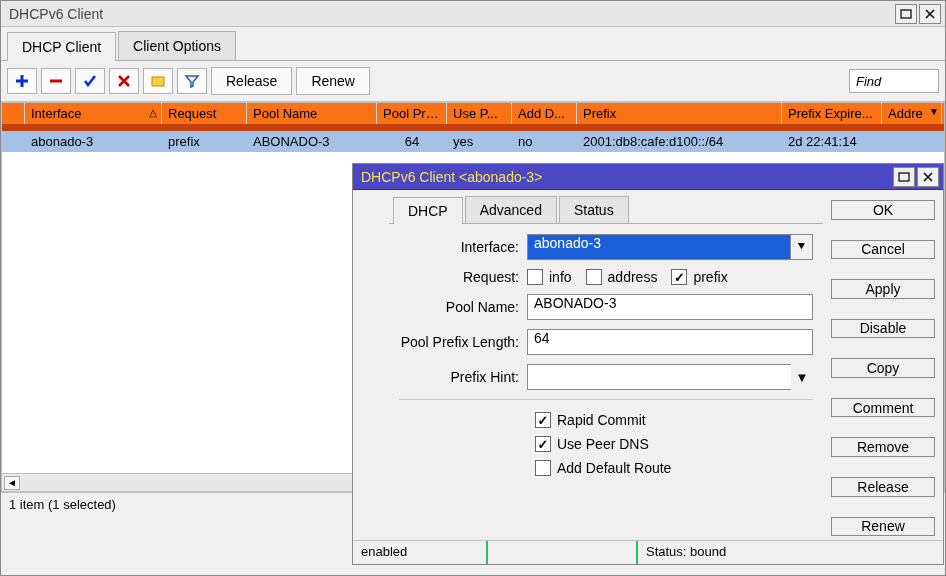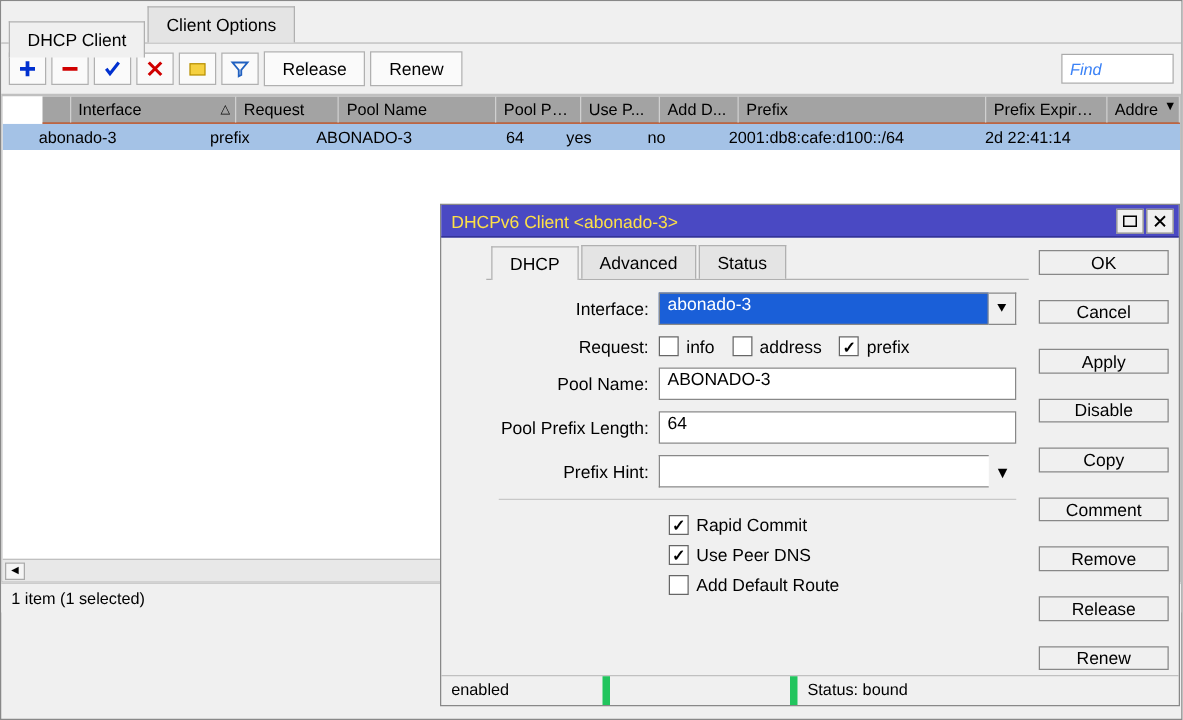--- a/index.html
+++ b/index.html
@@ -11,30 +11,30 @@
 
   .titlebar { height: 26px; display: flex; align-items: center; padding: 0 4px 0 8px; font-size: 14px; }
   .titlebar.inactive { background: #e8e8e8; border-bottom: 1px solid #c0c0c0; color: #444; }
   .titlebar.active { background: #4a49c3; color: #fde047; border-bottom: 1px solid #2d2c8a; }
   .titlebar .title-text { flex: 1; }
   .titlebar .wbtn { width: 22px; height: 20px; border: 1px solid #888; background: #f0f0f0; margin-left: 2px; display: flex; align-items: center; justify-content: center; font-size: 13px; color: #000; cursor: pointer; }
   .titlebar .wbtn svg { stroke: #000; }
 
   .tabs { display: flex; padding: 4px 6px 0 6px; background: #f0f0f0; border-bottom: 1px solid #b0b0b0; }
   .tab { padding: 6px 14px; border: 1px solid #b0b0b0; border-bottom: none; margin-right: 2px; background: #e4e4e4; cursor: pointer; font-size: 14px; }
-  .tab.active { background: #f0f0f0; position: relative; top: 12px; }
+  .tab.active { background: #f0f0f0; position: relative; top: 1px; }
 
   .toolbar { display: flex; align-items: center; padding: 6px 6px; gap: 4px; border-bottom: 1px solid #c0c0c0; background: #f0f0f0; }
   .tbtn { width: 30px; height: 26px; border: 1px solid #b0b0b0; background: #fafafa; display: flex; align-items: center; justify-content: center; cursor: pointer; }
   .tbtn.text { width: auto; padding: 0 14px; height: 28px; font-size: 14px; }
   .toolbar .spacer { flex: 1; }
-  .find-box { width: 90px; height: 24px; border: 1px solid #aaa; padding: 0 6px; font-style: italic; color: #3b82f6; display: flex; align-items: center; background: #fff; }
+  .find-box { width: 90px; height: 24px; border: 1px solid #aaa; padding: 0 6px; font-style: italic; color: #000000; display: flex; align-items: center; background: #fff; }
 
   .grid { background: #fff; border: 1px solid #c0c0c0; height: 390px; overflow: hidden; display: flex; flex-direction: column; }
-  .grid-header { display: flex; border-bottom: 1px solid #c2410c; background: #a3a3a3; font-size: 13px; margin-left: 32px; }
+  .grid-header { display: flex; border-bottom: 7px solid #c2410c; background: #f97316; font-size: 13px; }
   .gh-cell { border-right: 1px solid #d0d0d0; padding: 3px 6px; white-space: nowrap; overflow: hidden; text-overflow: ellipsis; position: relative; }
   .grid-row { display: flex; font-size: 13px; }
   .grid-row.selected { background: #a4c2e6; }
   .g-cell { padding: 3px 6px; white-space: nowrap; overflow: hidden; text-overflow: ellipsis; }
   .grid-body { flex: 1; overflow: hidden; }
   .grid-scroll { height: 18px; border-top: 1px solid #c0c0c0; background: #e8e8e8; display: flex; align-items: center; padding-left: 2px; }
   .scroll-arrow { width: 16px; height: 14px; border: 1px solid #aaa; background: #f5f5f5; display: flex; align-items: center; justify-content: center; font-size: 10px; }
   .statusbar { height: 24px; display: flex; align-items: center; padding: 0 8px; border-top: 1px solid #c0c0c0; font-size: 13px; background: #f0f0f0; }
 
   .c-intf { width: 23px; }
@@ -64,29 +64,42 @@
   .combo { display: flex; }
   .combo .txt-input { flex: 1; }
   .combo .drop-btn { width: 22px; height: 26px; border: 1px solid #888; border-left: none; background: #f0f0f0; display: flex; align-items: center; justify-content: center; cursor: pointer; }
   .cb-row { display: flex; align-items: center; gap: 14px; margin-left: 136px; margin-bottom: 8px; }
   .cb { width: 16px; height: 16px; border: 1px solid #666; background: #fff; display: inline-flex; align-items: center; justify-content: center; margin-right: 6px; }
   .cb.checked::after { content: "✓"; font-size: 13px; font-weight: bold; }
   .cb-wrap { display: inline-flex; align-items: center; font-size: 14px; }
   .dlg-right { width: 112px; display: flex; flex-direction: column; gap: 20px; padding-left: 8px; padding-top: 6px; }
   .dbtn { height: 28px; border: 1px solid #888; background: #f0f0f0; display: flex; align-items: center; justify-content: center; font-size: 14px; cursor: pointer; }
   .dlg-status { height: 24px; display: flex; border-top: 1px solid #c0c0c0; font-size: 13px; }
-  .dlg-status .scell { border-right: 6px solid #22c55e; padding: 3px 8px; }
+  .dlg-status .scell { border-right: 2px solid #22c55e; padding: 3px 8px; }
   .hr { border-top: 1px solid #c8c8c8; margin: 6px 0 12px 0; }
   .sort-ind { position: absolute; right: 4px; top: 4px; font-size: 10px; }
   .dd-ind { position: absolute; right: 2px; top: 3px; font-size: 10px; }
 </style>
 </head>
 <body>
 
 <div class="window main-window">
+  <div class="titlebar inactive">
+    <span class="title-text">DHCPv6 Client</span>
+    <div class="wbtn">
+        <svg width="12" height="10" viewBox="0 0 12 10" fill="none">
+          <rect x="1" y="1" width="10" height="8" stroke-width="1.2"></rect>
+        </svg>
+      </div>
+    <div class="wbtn">
+        <svg width="10" height="10" viewBox="0 0 10 10" fill="none">
+          <path d="M1 1L9 9M9 1L1 9" stroke-width="1.5"></path>
+        </svg>
+      </div>
+  </div>
 
   <div class="tabs">
     <div class="tab active">DHCP Client</div>
     <div class="tab">Client Options</div>
   </div>
 
   <div class="toolbar">
     <div class="tbtn">
         <svg width="16" height="16" viewBox="0 0 16 16">
           <path d="M8 2v12M2 8h12" stroke="#0030d0" stroke-width="3"></path>

